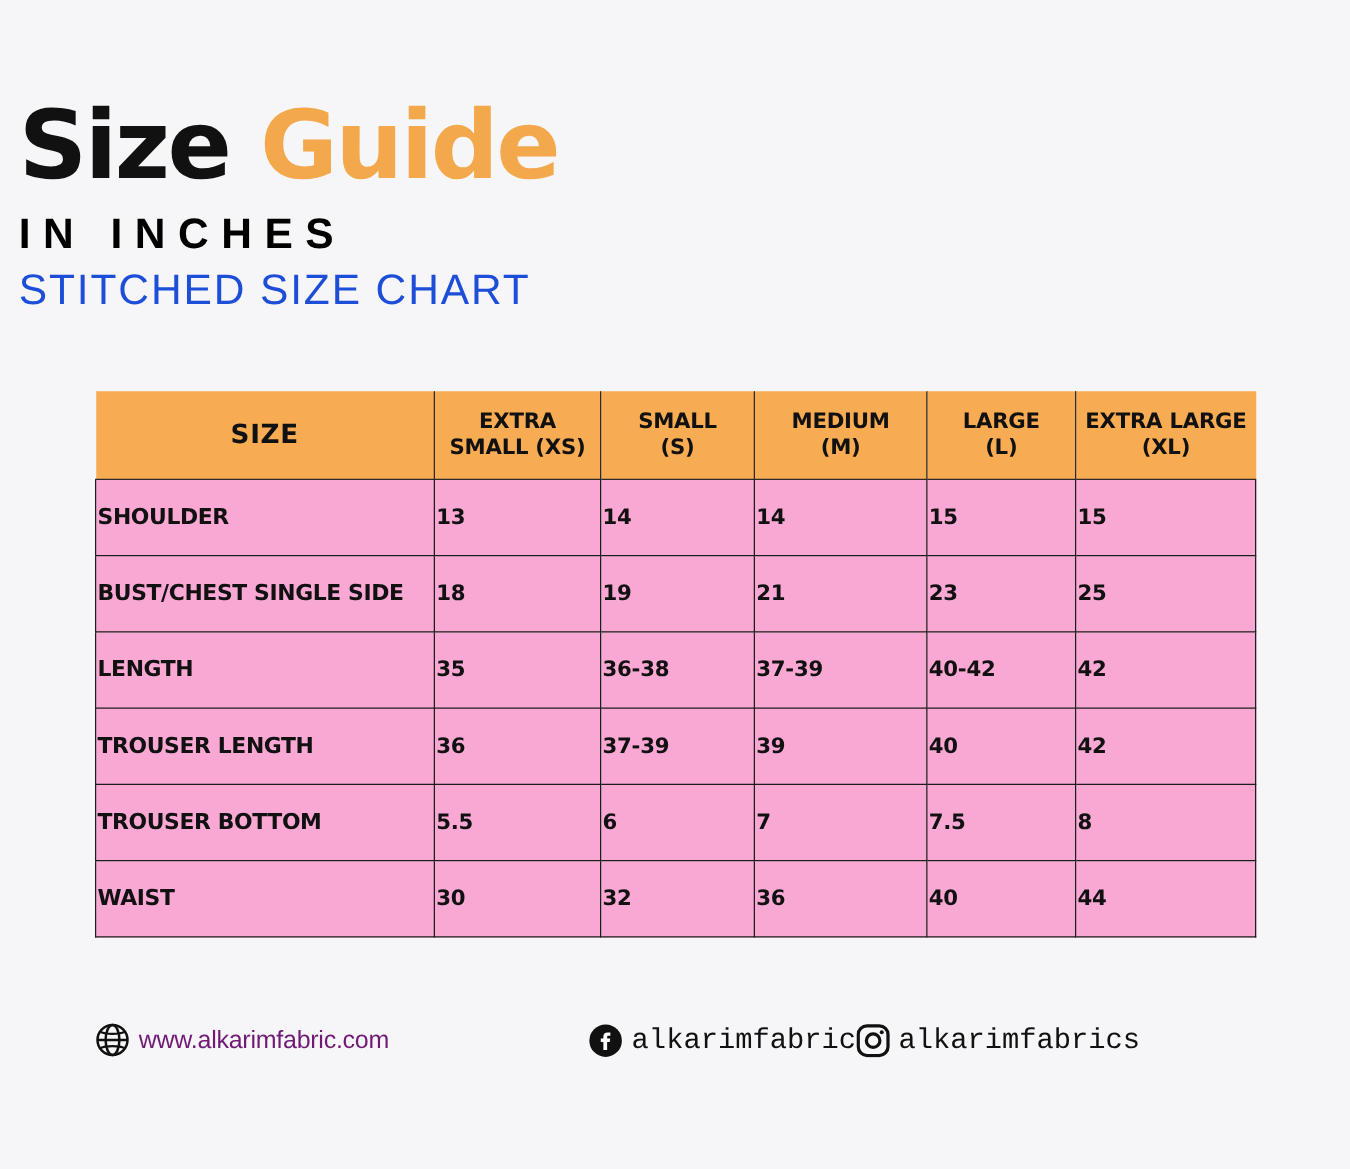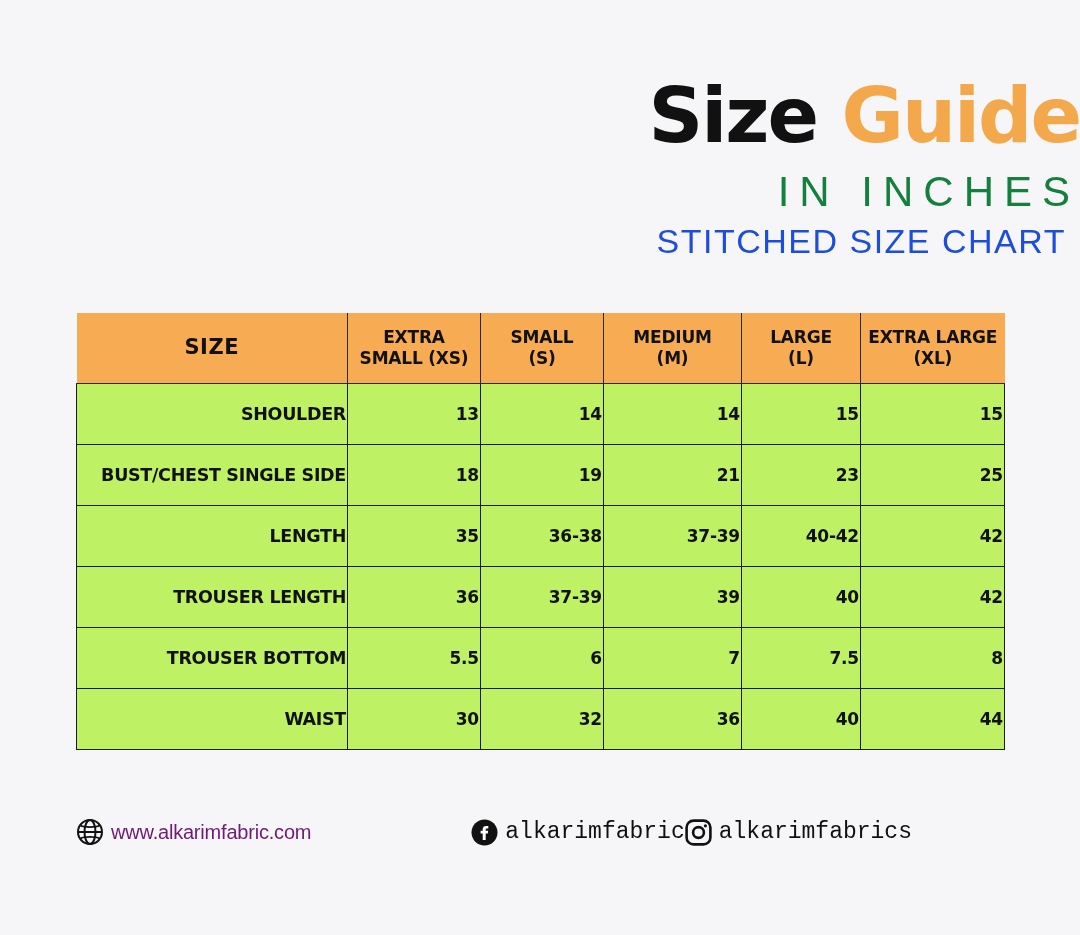--- a/index.html
+++ b/index.html
@@ -11,44 +11,44 @@
     height: 935px;
     background: #f6f6f8;
     font-family: "Liberation Sans", sans-serif;
     color: #111111;
     overflow: hidden;
     position: relative;
   }
 
   
   .title-block {
-    text-align: right;
+    text-align: left;
     padding-top: 78px;
     padding-left: 15px;
   }
   .main-title {
     font-size: 76px;
     font-weight: bold;
     line-height: 1.0;
     letter-spacing: -2px;
     margin: 0;
     font-family: "DejaVu Sans", sans-serif;
   }
   .main-title .word-size {
     color: #111111;
   }
   .main-title .word-guide {
     color: #f3a84c;
   }
   .sub-title-1 {
-    font-size: 42px;
+    font-size: 34px;
     letter-spacing: 10px;
-    font-weight: 400;
+    font-weight: 700;
     margin: 14px 0 0 0;
-    color: #15803d;
+    color: #000000;
     font-family: "Liberation Sans", sans-serif;
   }
   .sub-title-2 {
     font-size: 34px;
     letter-spacing: 1.5px;
     font-weight: 400;
     margin: 6px 14px 0 0;
     color: #1d4ed8;
     font-family: "Liberation Sans", sans-serif;
   }
@@ -90,26 +90,26 @@
   table.size-table thead th:last-child { border-right: none; margin-left: 28px; }
   table.size-table thead th.th-size {
     font-size: 21px;
     letter-spacing: 0.5px;
   }
   table.size-table thead th .hdr-line { display: block; }
 
   table.size-table tbody td {
     border: 1px solid #1c1c1c;
     height: 58px;
-    text-align: right;
+    text-align: left;
     vertical-align: middle;
     font-size: 17px;
     font-weight: bold;
     color: #111111;
-    background: #bef264;
+    background: #f9a8d4;
     letter-spacing: -0.2px;
   }
   table.size-table tbody td.label-cell {
     font-size: 17.5px;
     letter-spacing: -0.3px;
   }
   table.size-table tbody tr:first-child td { border-top: none; }
   table.size-table tbody td:first-child { border-left: 1px solid #1c1c1c; }
 
   

